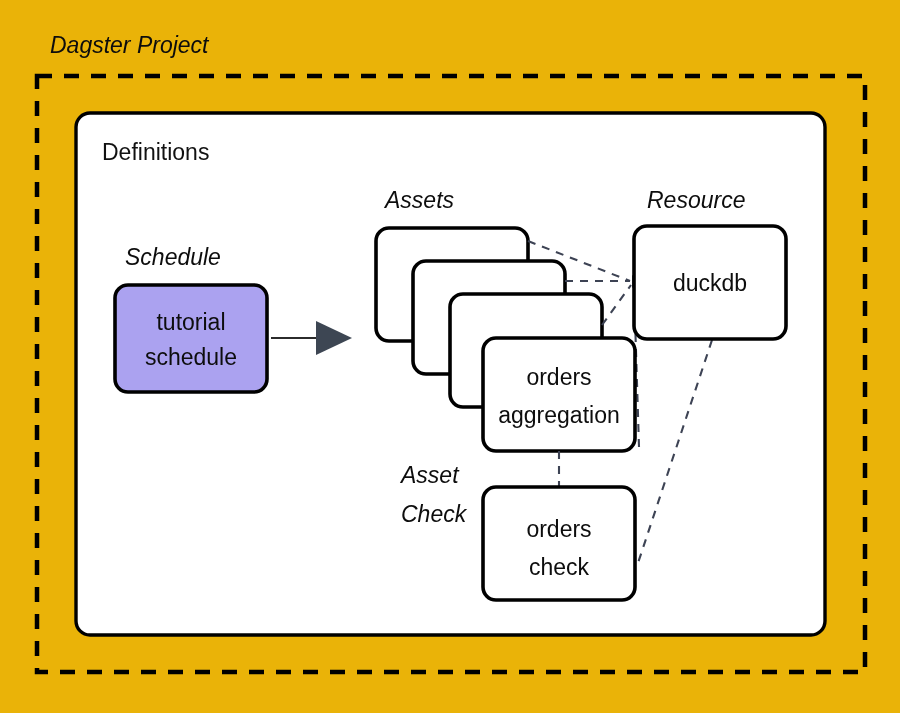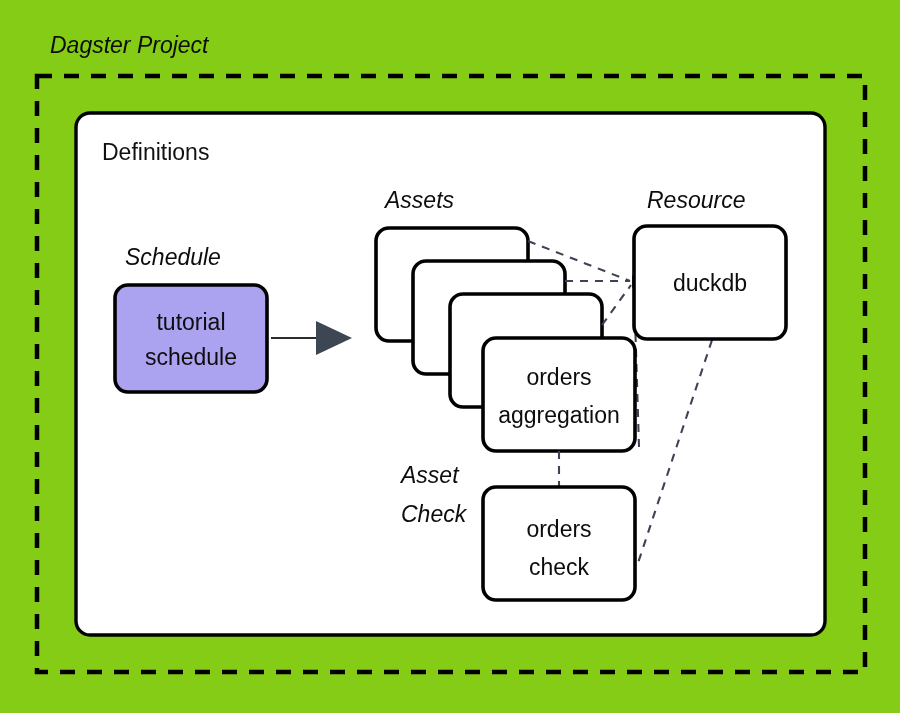--- a/index.html
+++ b/index.html
@@ -10,21 +10,21 @@
   body {
     width: 900px;
     height: 713px;
     font-family: "Liberation Sans", sans-serif;
     overflow: hidden;
   }
   #canvas {
     position: relative;
     width: 900px;
     height: 713px;
-    background: #84cc16;
+    background: #eab308;
   }
   svg.diagram {
     position: absolute;
     top: 0;
     left: 0;
     width: 900px;
     height: 713px;
     display: block;
   }
   text {

